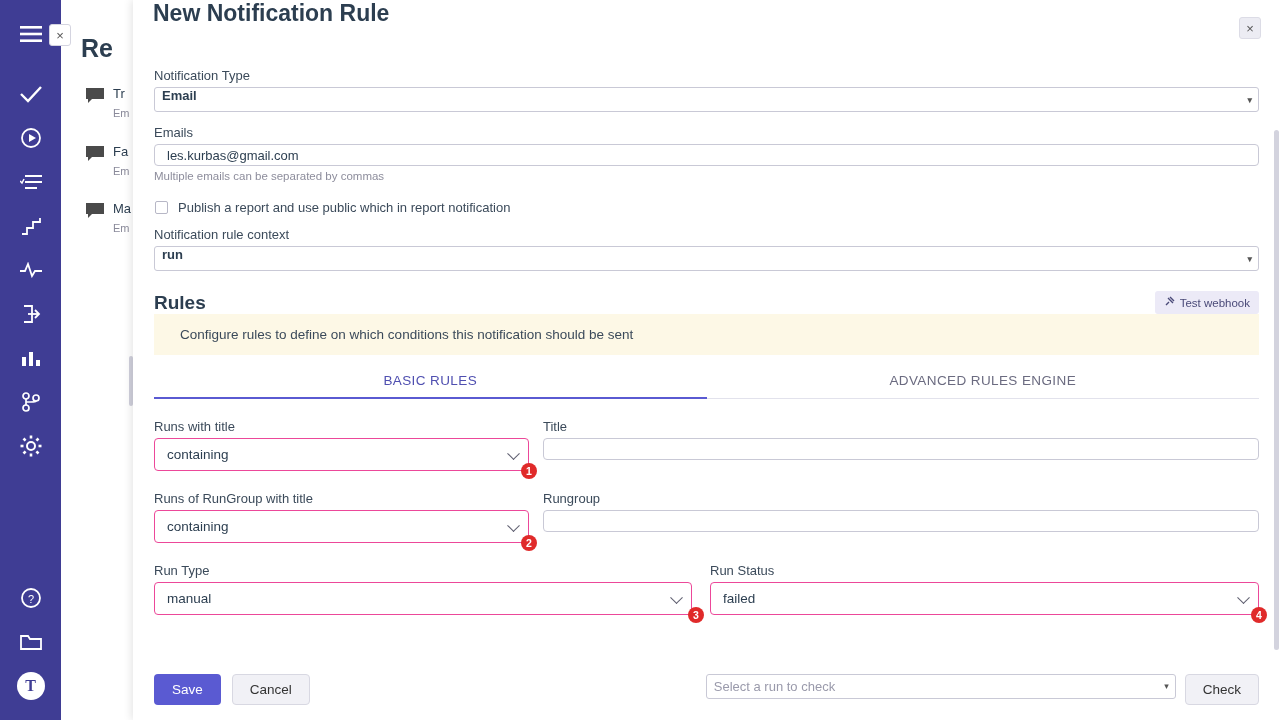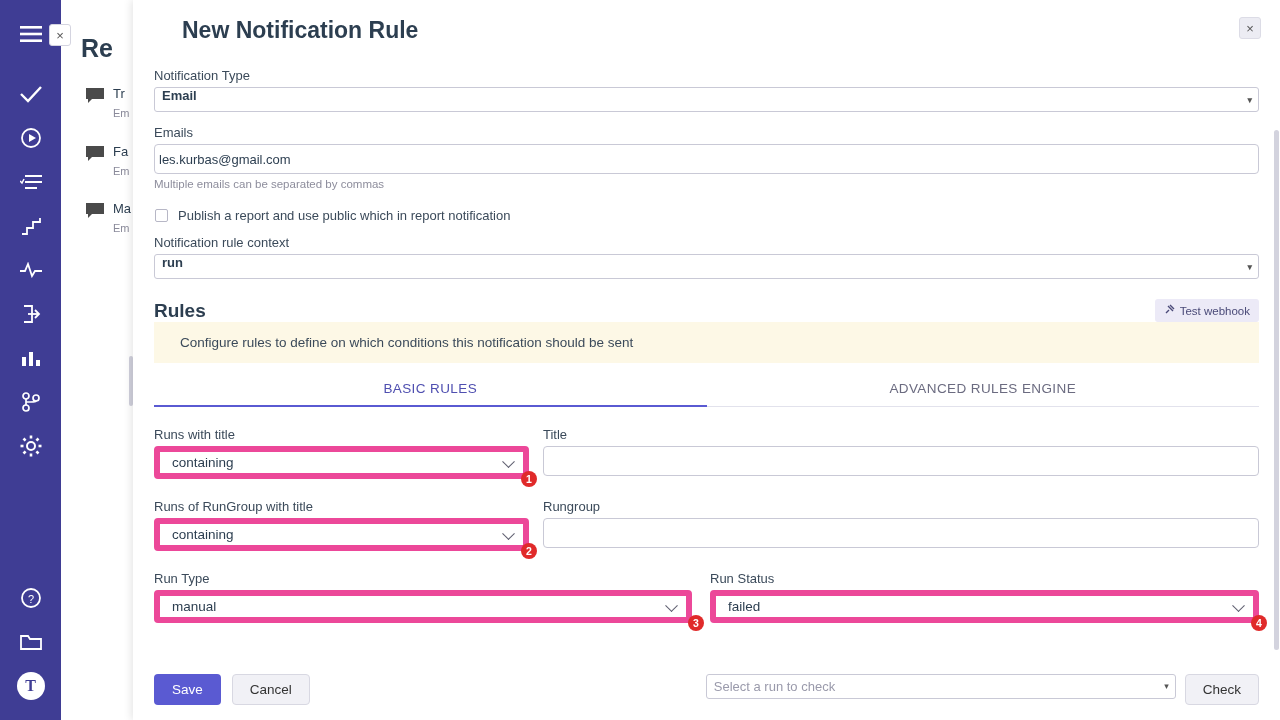--- a/index.html
+++ b/index.html
@@ -70,22 +70,22 @@
   
   #modal {
     position: absolute; left: 133px; top: 0;
     width: 1147px; height: 720px;
     background: #ffffff;
     box-shadow: -2px 0 8px rgba(0,0,0,0.10);
     overflow: hidden;
   }
   #modal-header {
     height: 52px; position: relative;
-    padding: 8px 20px;
-    display: flex; align-items: flex-end; margin-left: 29px;
+    padding: 0 20px;
+    display: flex; align-items: flex-start;
   }
   #modal-title { font-size: 23px; font-weight: bold; color: #2c3e50; }
   #modal-close {
     position: absolute; right: 19px; top: 17px;
     width: 22px; height: 22px; border-radius: 3px;
     background: #ececf3; border: 1px solid #dcdce6;
     color: #555; font-size: 13px; line-height: 1;
     display: flex; align-items: center; justify-content: center;
     cursor: pointer;
   }
@@ -108,24 +108,24 @@
     cursor: pointer;
     font-weight: bold;
   }
   .select-flat .caret-sm {
     position: absolute; right: 6px; top: 50%;
     transform: translateY(-50%);
     font-size: 9px; color: #555;
   }
 
   .text-input {
-    height: 30px; width: 100%;
+    height: 22px; width: 100%;
     border: 1px solid #c9c9d6; border-radius: 4px;
     background: #fff; font-size: 13px; color: #2c3e50;
-    padding: 0 10px 0 4px;
+    padding: 0 10px 0 12px;
     font-family: "Liberation Sans", sans-serif;
   }
   .text-input::placeholder { color: #a8a8b8; }
 
   .checkbox-row { display: flex; align-items: center; margin: 18px 0 12px 0; }
   .cbox {
     width: 13px; height: 13px; border: 1px solid #b7b7c6; border-radius: 2px;
     background: #fff; margin-right: 10px; margin-left: 1px;
   }
   .checkbox-label { font-size: 13px; color: #3b4a5a; }
@@ -162,21 +162,21 @@
   .grid2 {
     display: grid; grid-template-columns: 375px 1fr;
     column-gap: 14px;
     margin-top: 20px;
   }
   .grid2.wide { grid-template-columns: 556px 1fr; column-gap: 0; }
 
   .select-big {
     position: relative;
     height: 33px; width: 100%;
-    border: 6px solid #ec4899; border-radius: 4px;
+    border: 1px solid #ec4899; border-radius: 4px;
     background: #fff; font-size: 13.5px; color: #2c3e50;
     display: flex; align-items: center; padding: 0 12px 0 12px;
     cursor: pointer;
   }
   .select-big .chev {
     position: absolute; right: 10px; top: 50%;
     transform: translateY(-50%);
     width: 9px; height: 9px;
     border-right: 1.6px solid #5f5f70; border-bottom: 1.6px solid #5f5f70;
     transform: translateY(-65%) rotate(45deg);

